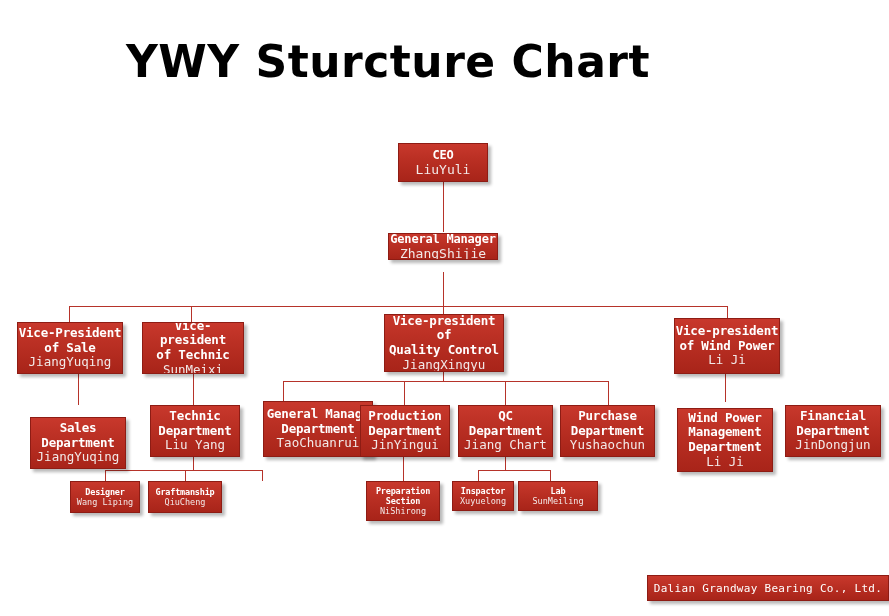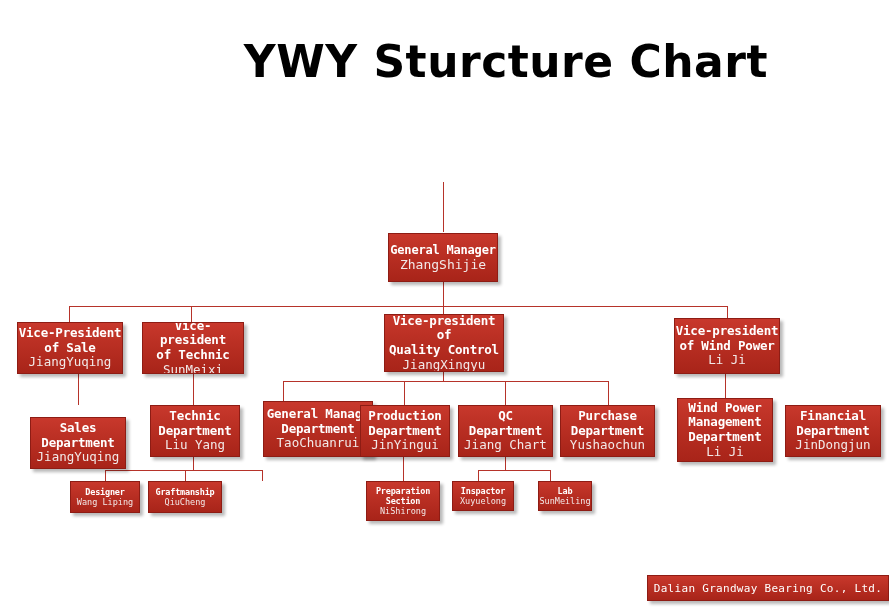--- a/index.html
+++ b/index.html
@@ -8,21 +8,21 @@
     background: #ffffff;
     font-family: "DejaVu Sans Mono", monospace;
     overflow: hidden;
   }
   #canvas { position: relative; width: 889px; height: 616px; }
 
   #chart-title {
     position: absolute;
     left: 0; top: 36px;
     width: 768px;
-    text-align: right;
+    text-align: center;
     font-family: "DejaVu Sans", sans-serif;
     font-weight: bold;
     font-size: 44px;
     letter-spacing: 0.5px;
     color: #000000;
     padding-left: 8px;
   }
 
   .node {
     position: absolute;
@@ -118,22 +118,26 @@
   <div class="conn v" style="left:185px; top:470px; height:11px;"></div>
   <div class="conn v" style="left:262px; top:470px; height:11px;"></div>
 
   <div class="conn v" style="left:403px; top:457px; height:24px;"></div>
 
   <div class="conn v" style="left:505px; top:457px; height:13px;"></div>
   <div class="conn h" style="left:478px; top:470px; width:72px;"></div>
   <div class="conn v" style="left:478px; top:470px; height:11px;"></div>
   <div class="conn v" style="left:550px; top:470px; height:11px;"></div>
 
-
-  <div class="node t-exec" style="left:388px; top:233px; width:110px; height:49px;">
+  <div class="node t-exec" style="left:398px; top:143px; width:90px; height:39px;">
+    <span class="ttl">CEO</span>
+    <span class="nm">LiuYuli</span>
+  </div>
+
+  <div class="node t-exec" style="left:388px; top:233px; width:110px; height:27px;">
     <span class="ttl">General Manager</span>
     <span class="nm">ZhangShijie</span>
   </div>
 
   <div class="node t-vp" style="left:17px; top:322px; width:106px; height:52px;">
     <span class="ttl">Vice-President</span>
     <span class="ttl">of Sale</span>
     <span class="nm">JiangYuqing</span>
   </div>
 
@@ -184,21 +188,21 @@
     <span class="ttl">Department</span>
     <span class="nm">Jiang Chart</span>
   </div>
 
   <div class="node t-dept" style="left:560px; top:405px; width:95px; height:52px;">
     <span class="ttl">Purchase</span>
     <span class="ttl">Department</span>
     <span class="nm">Yushaochun</span>
   </div>
 
-  <div class="node t-dept" style="left:677px; top:398px; width:96px; height:64px;">
+  <div class="node t-dept" style="left:677px; top:408px; width:96px; height:64px;">
     <span class="ttl">Wind Power</span>
     <span class="ttl">Management</span>
     <span class="ttl">Department</span>
     <span class="nm">Li Ji</span>
   </div>
 
   <div class="node t-dept" style="left:785px; top:405px; width:96px; height:52px;">
     <span class="ttl">Financial</span>
     <span class="ttl">Department</span>
     <span class="nm">JinDongjun</span>
@@ -219,21 +223,21 @@
     <span class="ttl">Preparation</span>
     <span class="ttl">Section</span>
     <span class="nm">NiShirong</span>
   </div>
 
   <div class="node t-small" style="left:452px; top:481px; width:62px; height:30px;">
     <span class="ttl">Inspactor</span>
     <span class="nm">Xuyuelong</span>
   </div>
 
-  <div class="node t-small" style="left:518px; top:481px; width:54px; height:30px;margin-left:20px;">
+  <div class="node t-small" style="left:518px; top:481px; width:80px; height:30px;">
     <span class="ttl">Lab</span>
     <span class="nm">SunMeiling</span>
   </div>
 
   <div id="footer-bar">
     <span>Dalian Grandway Bearing Co., Ltd.</span>
   </div>
 
 </div>
 

